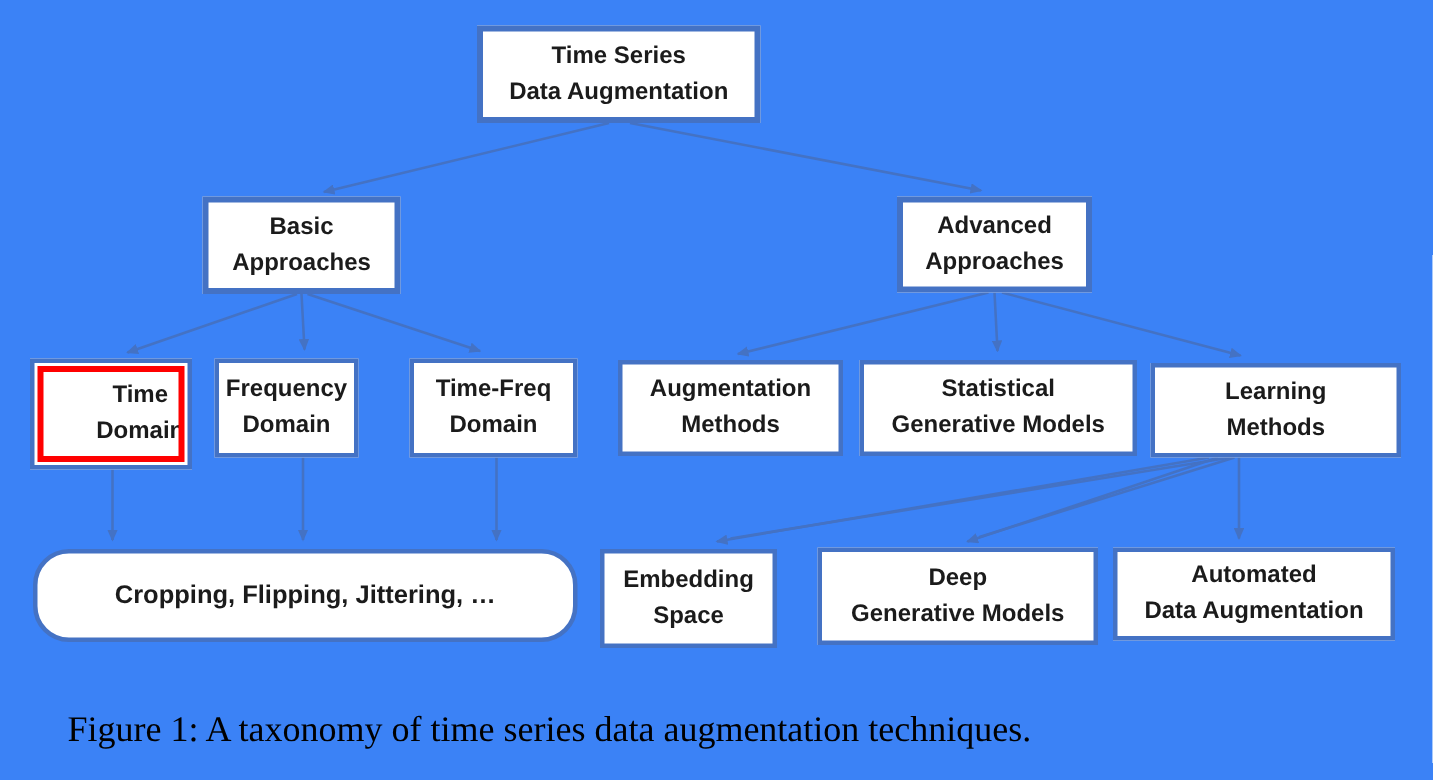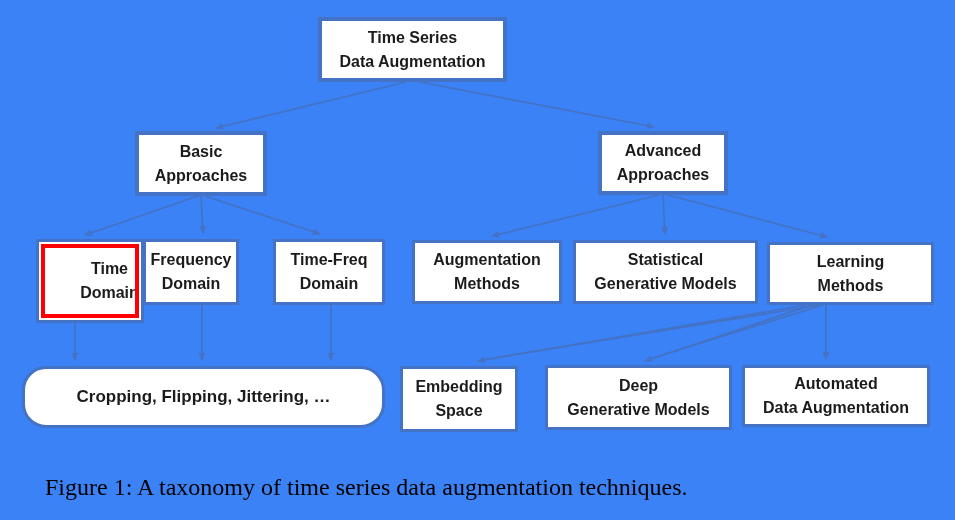--- a/index.html
+++ b/index.html
@@ -27,21 +27,21 @@
     font-weight:bold;
     font-size:16px;line-height:1.5;
     color:var(--ink);
     white-space:pre-line;
     box-sizing:border-box;
   }
   .lvl12{border-width:4px;}
   .node-root       {left:318px;top:17px; width:189px;height:65px;}
   .node-basic      {left:135px;top:131px;width:132px;height:65px;}
   .node-advanced   {left:598px;top:131px;width:130px;height:64px;}
-  .node-time       {left:36px; top:239px;width:108px;height:84px;padding-left:39px;}
+  .node-time       {left:20px; top:239px;width:108px;height:74px;padding-left:39px;}
   .node-freq       {left:143px;top:239px;width:96px;height:66px;}
   .node-timefreq   {left:273px;top:239px;width:112px;height:66px;}
   .node-decomp     {left:412px;top:240px;width:150px;height:64px;}
   .node-statistical{left:573px;top:240px;width:185px;height:64px;}
   .node-learning   {left:767px;top:242px;width:167px;height:63px;}
   .node-cropping   {left:22px; top:366px;width:363px;height:62px;font-size:17px;border-radius:24px;}
   .node-embedding  {left:400px;top:366px;width:118px;height:66px;}
   .node-deepgen    {left:545px;top:365px;width:187px;height:65px;}
   .node-automated  {left:742px;top:365px;width:188px;height:62px;text-align:center;}
   .red-frame{

